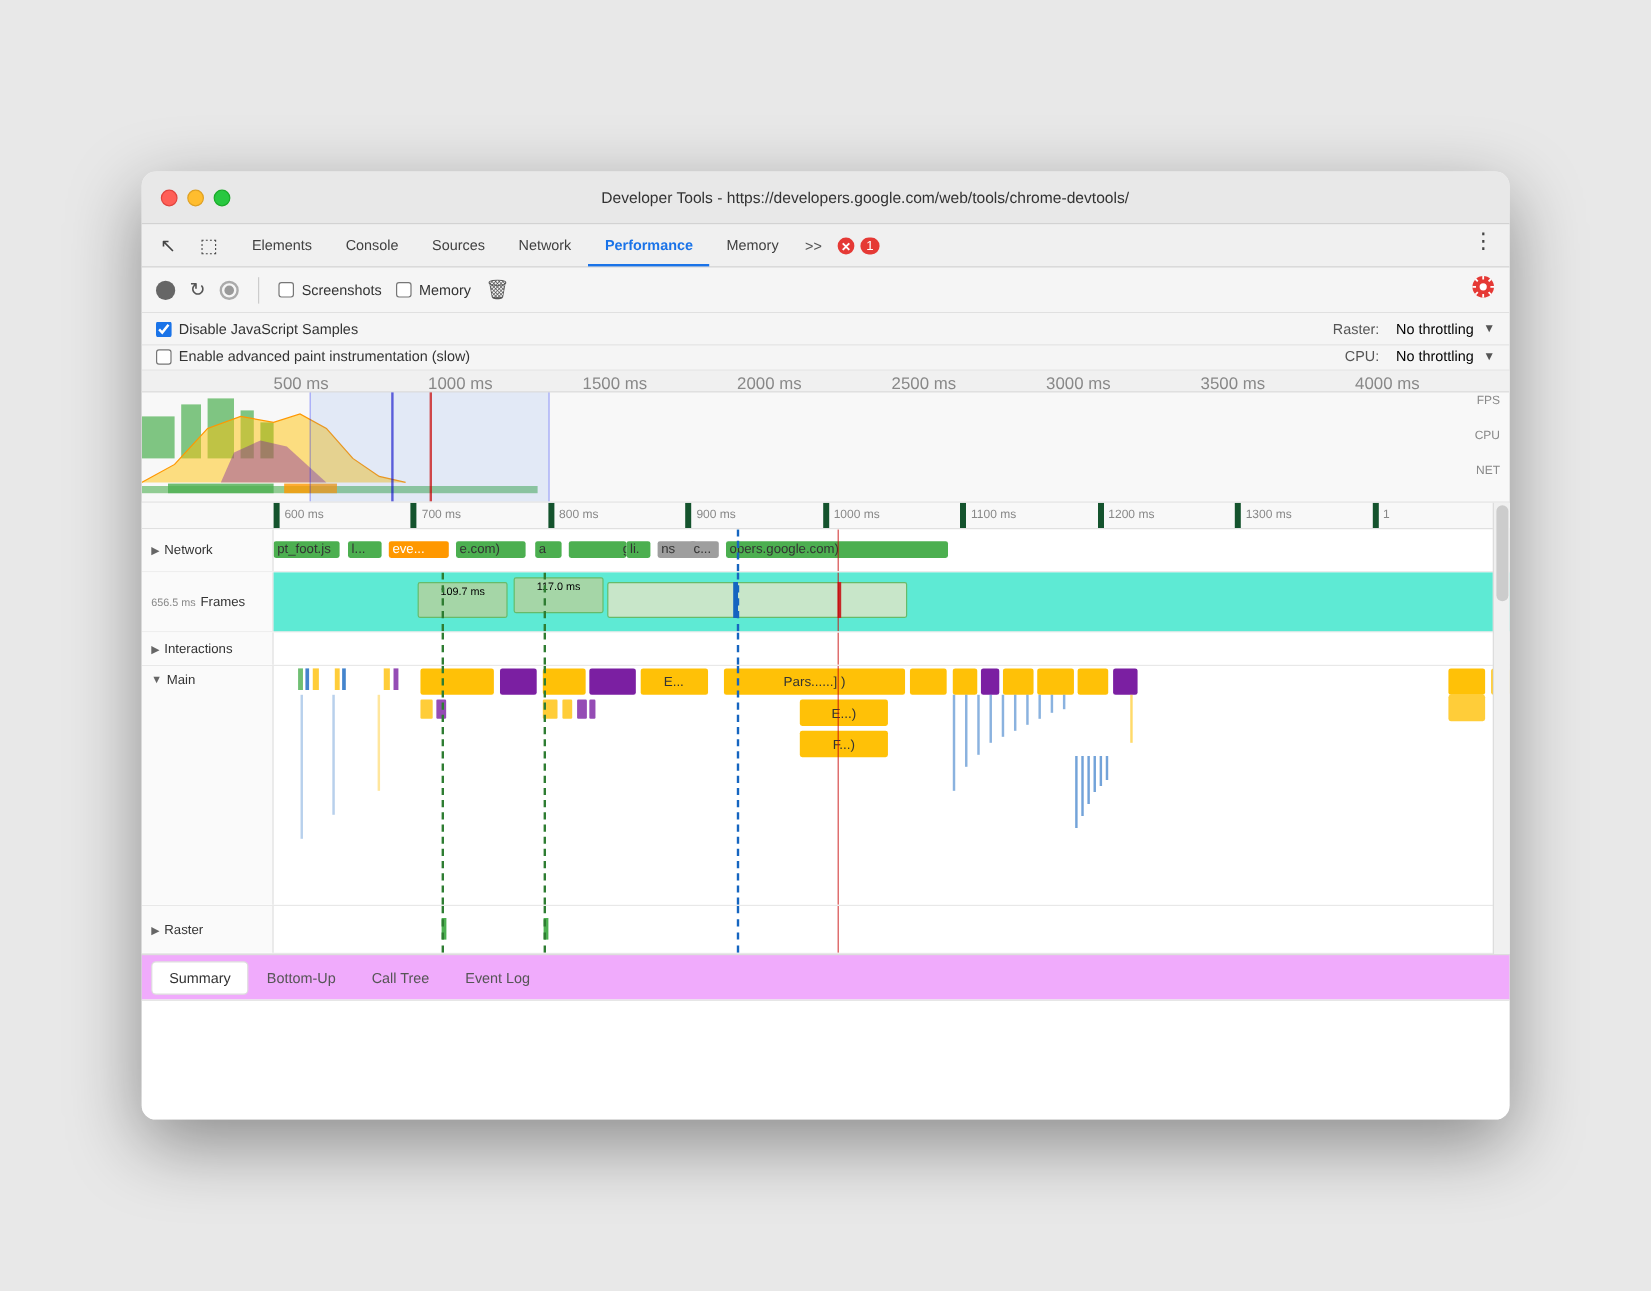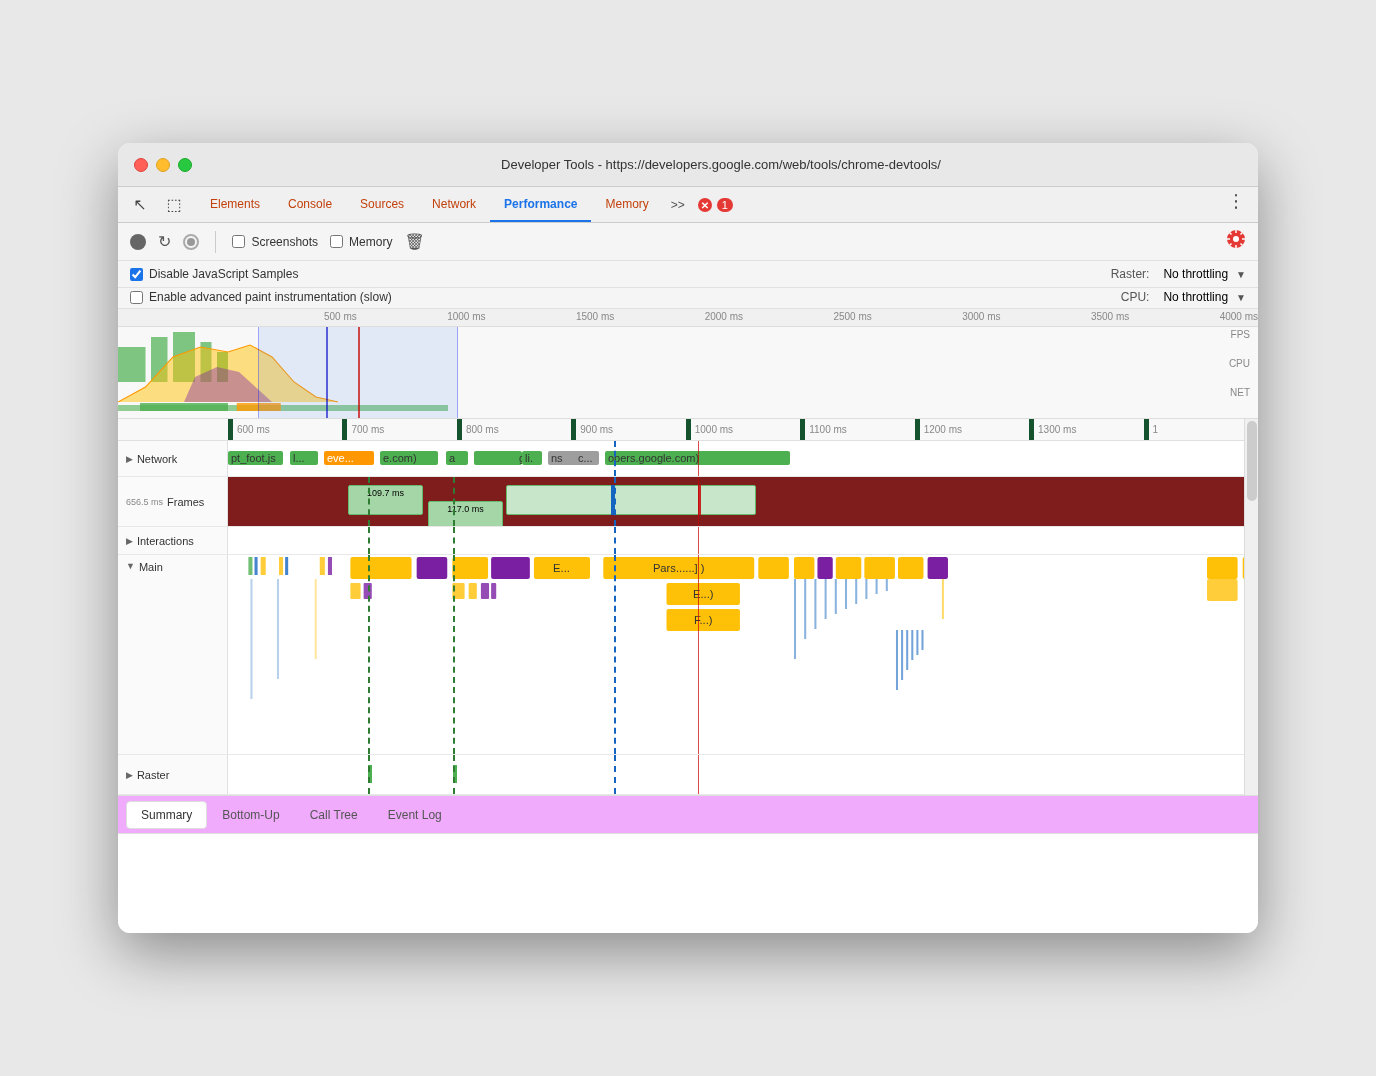--- a/index.html
+++ b/index.html
@@ -72,21 +72,21 @@
       background: #f0f0f0;
       border-bottom: 1px solid #ccc;
       display: flex;
       align-items: stretch;
       height: 36px;
       padding: 0 8px;
     }
     .tab {
       padding: 0 14px;
       font-size: 12px;
-      color: #c2410c;
+      color: #404040;
       display: flex;
       align-items: center;
       cursor: pointer;
       border-bottom: 2px solid transparent;
     }
     .tab.active {
       color: #1a73e8;
       border-bottom: 2px solid #1a73e8;
       font-weight: 600;
     }
@@ -230,24 +230,24 @@
       display: flex;
       position: absolute;
       top: 0;
       left: 0;
       right: 0;
       height: 18px;
       background: #f0f0f0;
       border-bottom: 1px solid #ddd;
     }
     .ruler-tick {
-      font-size: 10px;
+      font-size: 14px;
       color: #888;
       flex: 1;
-      text-align: right;
+      text-align: left;
       padding-top: 2px;
     }
     .overview-labels {
       position: absolute;
       right: 8px;
       top: 20px;
       display: flex;
       flex-direction: column;
       gap: 18px;
     }
@@ -602,26 +602,26 @@
           <div class="vline-blue-dashed" style="left:386px;"></div>
           <div class="vline-red" style="left:470px;position:absolute;top:0;bottom:0;width:1px;background:rgba(200,0,0,0.7);"></div>
         </div>
       </div>
 
       <div class="track-row frames-track">
         <div class="track-label">
           <span style="font-size:9px;color:#888;">656.5 ms</span>
           <span> Frames</span>
         </div>
-        <div class="track-content" style="position:relative;background:#7f1d1d;">
+        <div class="track-content" style="position:relative;background:#5eead4;">
 
           <div style="position:absolute;left:120px;top:8px;width:75px;height:30px;background:#a5d6a7;border:1px solid #66bb6a;border-radius:2px;font-size:9px;display:flex;align-items:flex-start;justify-content:center;padding-top:2px;">
             <span>109.7 ms</span>
           </div>
-          <div style="position:absolute;left:200px;top:24px;width:75px;height:30px;background:#a5d6a7;border:1px solid #66bb6a;border-radius:2px;font-size:9px;display:flex;align-items:flex-start;justify-content:center;padding-top:2px;">
+          <div style="position:absolute;left:200px;top:4px;width:75px;height:30px;background:#a5d6a7;border:1px solid #66bb6a;border-radius:2px;font-size:9px;display:flex;align-items:flex-start;justify-content:center;padding-top:2px;">
             <span>117.0 ms</span>
           </div>
           <div style="position:absolute;left:278px;top:8px;width:250px;height:30px;background:#c8e6c9;border:1px solid #66bb6a;border-radius:2px;"></div>
 
           <div style="position:absolute;left:383px;top:8px;width:4px;height:30px;background:#1565c0;"></div>
 
           <div style="position:absolute;left:470px;top:8px;width:3px;height:30px;background:#c62828;"></div>
 
           <div class="vline-blue-dashed" style="left:386px;"></div>
           <div class="vline-red" style="left:470px;position:absolute;top:0;bottom:0;width:1px;background:rgba(200,0,0,0.7);"></div>

